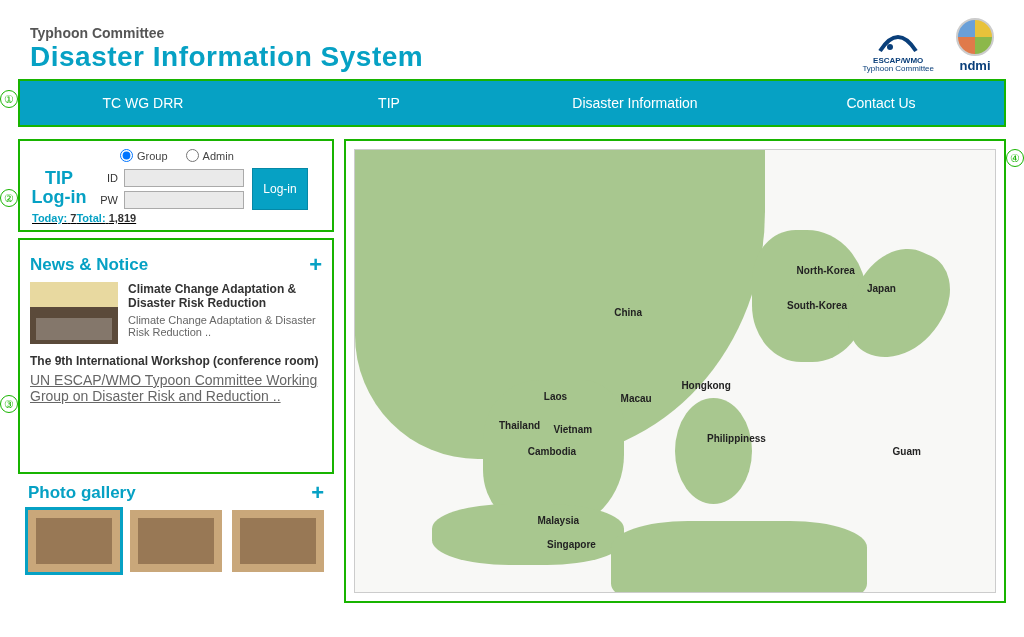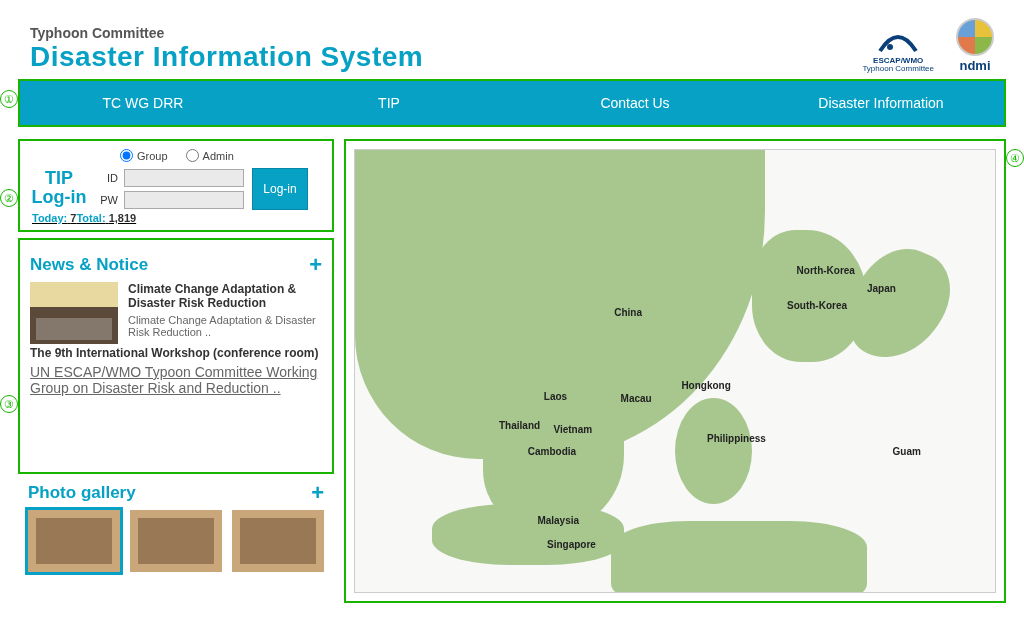--- a/index.html
+++ b/index.html
@@ -32,21 +32,21 @@
   .field-row span.lbl { font-size:11px; color:#333; width:22px; text-align:right;}
   .field-row input { width:120px; height:18px; border:1px solid #aaa; background:#eaeaea; font-size:11px; padding:0 2px;}
   .login-btn { width:56px; height:42px; background:#06a1c4; border:1px solid #0588a6; color:#fff; font-size:12px; cursor:pointer;}
   .stats { display:flex; justify-content:flex-start; font-size:11px; margin-top:2px; padding:0 2px;text-decoration:underline;}
   .stats .lab { color:#06a1c4; font-weight:bold; }
   .stats .val { color:#333; font-weight:bold; }
   .news-box { border:2px solid #18b400; padding:12px 10px 10px; height:236px;}
   .section-head { display:flex; justify-content:space-between; align-items:center; margin-bottom:4px; }
   .section-head h3 { color:#06a1c4; font-size:17px; font-weight:bold; }
   .section-head .plus { color:#06a1c4; font-size:22px; font-weight:bold; cursor:pointer; }
-  .news-item1 { display:flex; gap:10px; margin-bottom:2px;}
+  .news-item1 { display:flex; gap:10px; margin-bottom:10px;}
   .thumb { width:88px; height:62px; background:linear-gradient(#e8d9a0 0 40%, #5b4a3a 40% 100%); position:relative; flex-shrink:0;}
   .thumb::after{content:"";position:absolute;bottom:4px;left:6px;right:6px;height:22px;background:rgba(255,255,255,0.25);}
   .news-title { font-size:12px; font-weight:bold; color:#333; margin-bottom:4px;}
   .news-desc { font-size:11px; color:#666; }
   .news-item2 .news-title{ font-size:12px;}
   .news-item2 .news-desc{ font-size:14px;text-decoration:underline;}
   .photo-box { padding:0 10px 10px; }
   .gallery-row { display:flex; gap:10px; margin-top:4px;}
   .gallery-thumb { width:92px; height:62px; background:#c9a77a; position:relative;}
   .gallery-thumb.first{ outline:3px solid #06a1c4; }
@@ -81,22 +81,22 @@
         <span class="txt">ndmi</span>
       </div>
     </div>
   </div>
 
   <div class="nav-anno-wrap">
     <div class="anno" style="left:-18px; top:11px;">①</div>
     <div class="nav">
       <div class="nav-item">TC WG DRR</div>
       <div class="nav-item">TIP</div>
+      <div class="nav-item">Disaster Information</div>
       <div class="nav-item">Contact Us</div>
-      <div class="nav-item">Disaster Information</div>
     </div>
   </div>
 
   <div class="main">
     <div class="anno" style="left:-18px; top:50px;">②</div>
     <div class="anno" style="left:-18px; top:256px;">③</div>
     <div class="anno" style="right:-18px; top:10px;">④</div>
 
     <div class="left-col">
       <div class="login-box">

